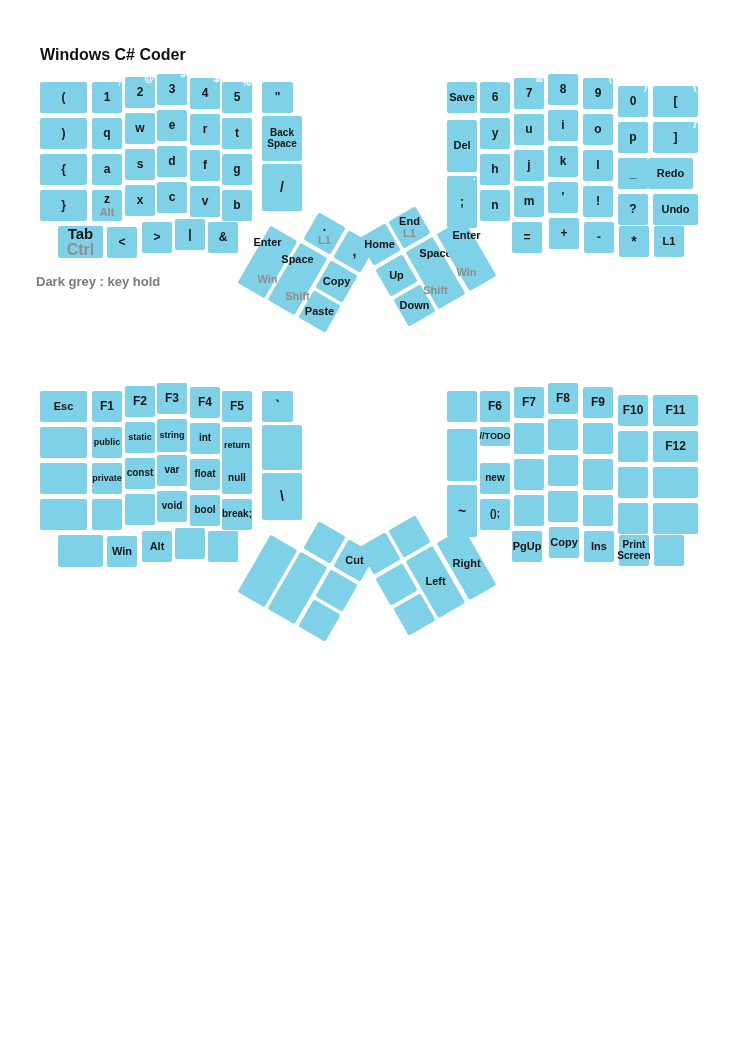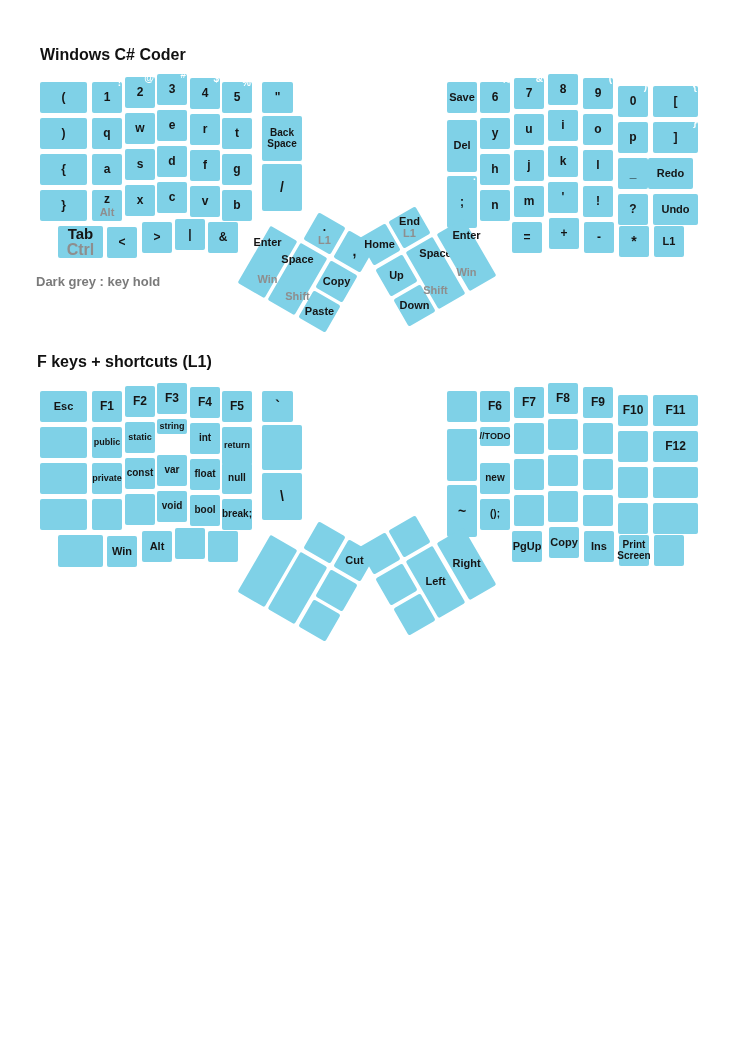--- a/index.html
+++ b/index.html
@@ -15,21 +15,20 @@
   .tap{font-weight:bold;color:#151515;line-height:1.05;text-align:center;white-space:pre;}
   .hold{font-weight:bold;color:#8e8e8e;line-height:1;margin-top:1px;}
   .sh{position:absolute;top:-4px;right:1px;color:#ffffff;font-weight:bold;font-size:10px;line-height:1;}
 </style>
 </head>
 <body>
 
 <div class="page">
   <div class="title" style="left:40px;top:46px;">Windows C# Coder</div>
   <div class="note" style="left:36px;top:274px;">Dark grey : key hold</div>
-  <div class="title" style="left:37px;top:353px;">F keys + shortcuts (L1)</div>
   <div id="keys-root">
       <div class="key" style="left: 40px; top: 82px; width: 47px; height: 31px;">
         <div class="kin">
           <div class="tap" style="font-size: 12px; color: rgb(21, 21, 21);">(</div>
         </div>
       </div>
       <div class="key" style="left: 40px; top: 118px; width: 47px; height: 31px;">
         <div class="kin">
           <div class="tap" style="font-size: 12px; color: rgb(21, 21, 21);">)</div>
         </div>
@@ -487,21 +486,21 @@
       <div class="key" style="left: 142px; top: 531px; width: 30px; height: 31px;">
         <div class="kin">
           <div class="tap" style="font-size: 11px; color: rgb(21, 21, 21);">Alt</div>
         </div>
       </div>
       <div class="key" style="left: 157px; top: 383px; width: 30px; height: 31px;">
         <div class="kin">
           <div class="tap" style="font-size: 12px; color: rgb(21, 21, 21);">F3</div>
         </div>
       </div>
-      <div class="key" style="left: 157px; top: 419px; width: 30px; height: 15px;">
+      <div class="key" style="left: 157px; top: 419px; width: 30px; height: 33px;">
         <div class="kin">
           <div class="tap" style="font-size: 9px; color: rgb(21, 21, 21);">string</div>
         </div>
       </div>
       <div class="key" style="left: 157px; top: 455px; width: 30px; height: 31px;">
         <div class="kin">
           <div class="tap" style="font-size: 10px; color: rgb(21, 21, 21);">var</div>
         </div>
       </div>
       <div class="key" style="left: 157px; top: 491px; width: 30px; height: 31px;">

